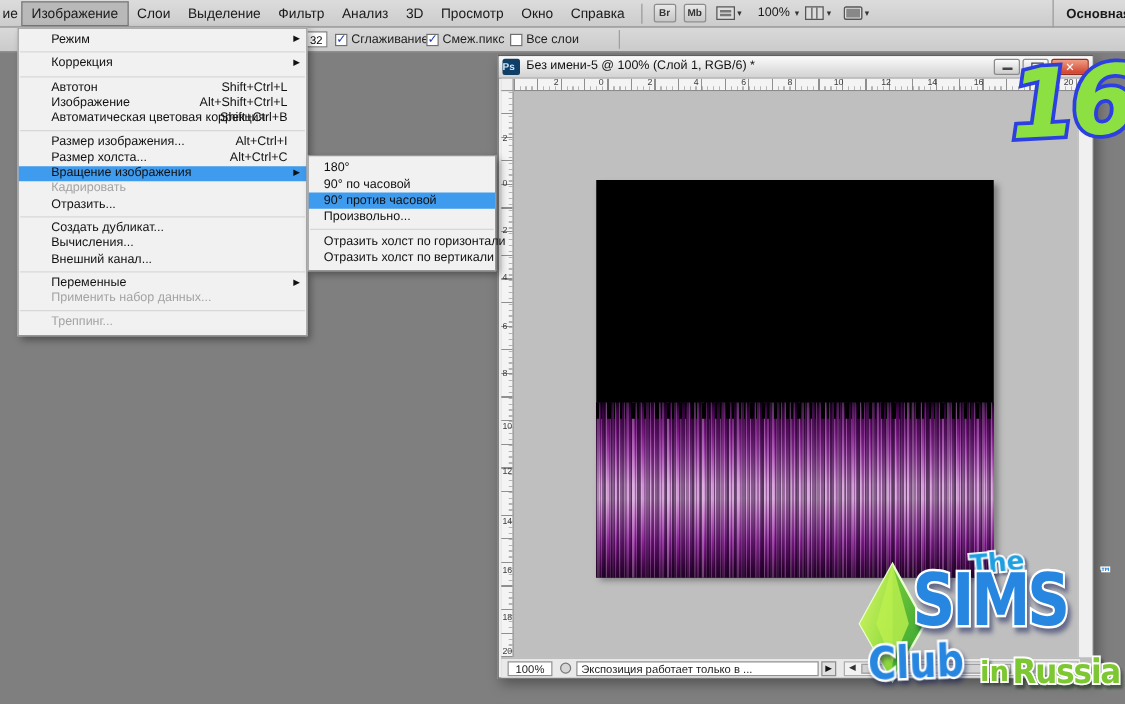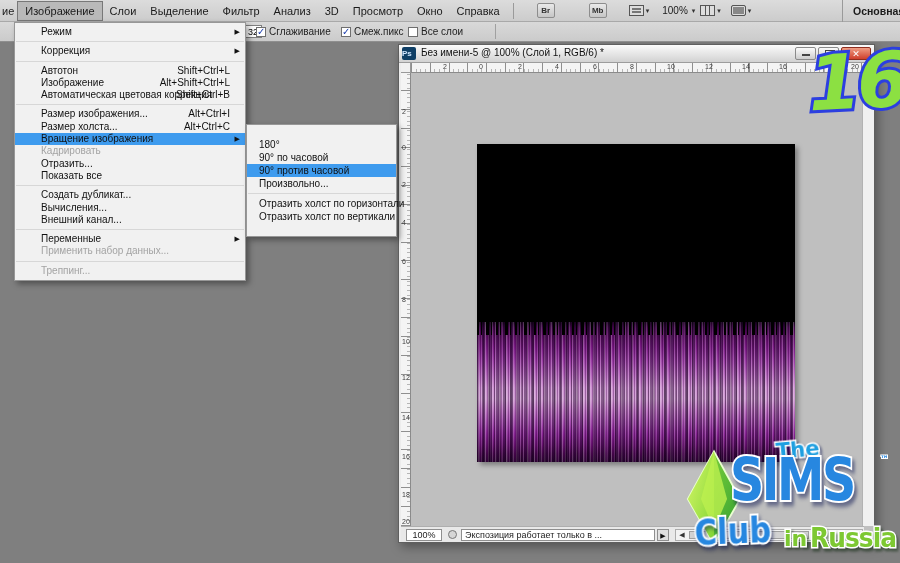--- a/index.html
+++ b/index.html
@@ -15,21 +15,21 @@
     position:absolute; left:0; top:0; width:900px; height:22px;
     background:linear-gradient(#dcdcdc,#cccccc);
     border-bottom:1px solid #a9a9a9;
     display:flex; align-items:center; font-size:11px; color:#1a1a1a; z-index:30;
   }
   .menubar .mb-item { padding:0 7px; height:20px; line-height:20px; white-space:nowrap; }
   .menubar .mb-item.pressed { background:#b9b9b9; border:1px solid #787878; line-height:18px; }
   .menubar .clip { padding:0 3px 0 2px; }
   .tbsep { width:1px; height:16px; background:#9a9a9a; margin:0 6px; }
   .tool-btn {
-    width:18px; height:15px; margin:0 17px; font-size:8px; font-weight:bold; color:#333;
+    width:18px; height:15px; margin:0 3px; font-size:8px; font-weight:bold; color:#333;
     background:linear-gradient(#e9e9e9,#c6c6c6); border:1px solid #8d8d8d; border-radius:2px;
     text-align:center; line-height:13px;
   }
   .tool-ico { display:flex; align-items:center; margin:0 5px; }
   .ico-box { width:15px; height:11px; border:1px solid #555; background:#ddd; position:relative; }
   .ico-box.extras::after { content:""; position:absolute; left:2px; top:2px; width:9px; height:2px; background:#777; box-shadow:0 3px 0 #777; }
   .ico-box.arrange::after { content:""; position:absolute; left:4px; top:0; width:1px; height:9px; background:#555; box-shadow:4px 0 0 #555; }
   .ico-box.screen { border-radius:2px; background:#888; box-shadow: inset 0 0 0 1px #ddd; }
   .caret { font-size:7px; color:#333; margin-left:2px; }
   .zoom-level { font-size:10px; margin:0 2px 0 8px; }
@@ -59,21 +59,21 @@
   .mi .sc { position:absolute; right:15px; top:0; }
   .mi .ar { position:absolute; right:5px; top:0; font-size:7px; }
   .mi.dis { color:#a3a3a3; }
   .mi.hl { background:#3e9bee; }
   .msep { height:1px; background:#d7d7d7; margin:3px 1px; }
 
   
   .submenu {
     position:absolute; left:246px; top:124px; width:151px;
     background:#f1f1f1; border:1px solid #979797; box-shadow:3px 3px 6px rgba(0,0,0,0.38);
-    padding:13px 0; z-index:41; font-size:10px; color:#111;
+    padding:3px 0; z-index:41; font-size:10px; color:#111;
   }
   .smi { height:13px; line-height:13px; padding-left:12px; white-space:nowrap; }
   .smi.hl { background:#3e9bee; }
 
   
   .docwin {
     position:absolute; left:398px; top:44px; width:477px; height:499px;
     background:#ececec; border:1px solid #5f5f5f; box-shadow:3px 4px 10px rgba(0,0,0,0.35);
     z-index:10;
   }
@@ -208,21 +208,21 @@
   </div>
   <div class="tool-ico">
     <div class="ico-box screen"></div>
     <span class="caret">▾</span>
   </div>
   <div class="workspace">Основная ра</div>
 </div>
 
 <div class="optionsbar">
   <input class="tol-input" value="32" style="">
-  <div class="cb-group" style="left:256px;">
+  <div class="cb-group" style="left:268px;">
     <span class="cb on"></span>
     <span>Сглаживание</span>
   </div>
   <div class="cb-group" style="left:341px;">
     <span class="cb on"></span>
     <span>Смеж.пикс</span>
   </div>
   <div class="cb-group" style="left:408px;">
     <span class="cb"></span>
     <span>Все слои</span>
@@ -237,21 +237,20 @@
   <div class="msep"></div>
   <div class="mi"><span>Автотон</span><span class="sc">Shift+Ctrl+L</span></div>
   <div class="mi"><span>Изображение</span><span class="sc">Alt+Shift+Ctrl+L</span></div>
   <div class="mi"><span>Автоматическая цветовая коррекция</span><span class="sc">Shift+Ctrl+B</span></div>
   <div class="msep"></div>
   <div class="mi"><span>Размер изображения...</span><span class="sc">Alt+Ctrl+I</span></div>
   <div class="mi"><span>Размер холста...</span><span class="sc">Alt+Ctrl+C</span></div>
   <div class="mi hl"><span>Вращение изображения</span><span class="ar">▶</span></div>
   <div class="mi dis"><span>Кадрировать</span></div>
   <div class="mi"><span>Отразить...</span></div>
-  <div class="mi"><span>Показать все</span></div>
   <div class="msep"></div>
   <div class="mi"><span>Создать дубликат...</span></div>
   <div class="mi"><span>Вычисления...</span></div>
   <div class="mi"><span>Внешний канал...</span></div>
   <div class="msep"></div>
   <div class="mi"><span>Переменные</span><span class="ar">▶</span></div>
   <div class="mi dis"><span>Применить набор данных...</span></div>
   <div class="msep"></div>
   <div class="mi dis"><span>Треппинг...</span></div>
 </div>

